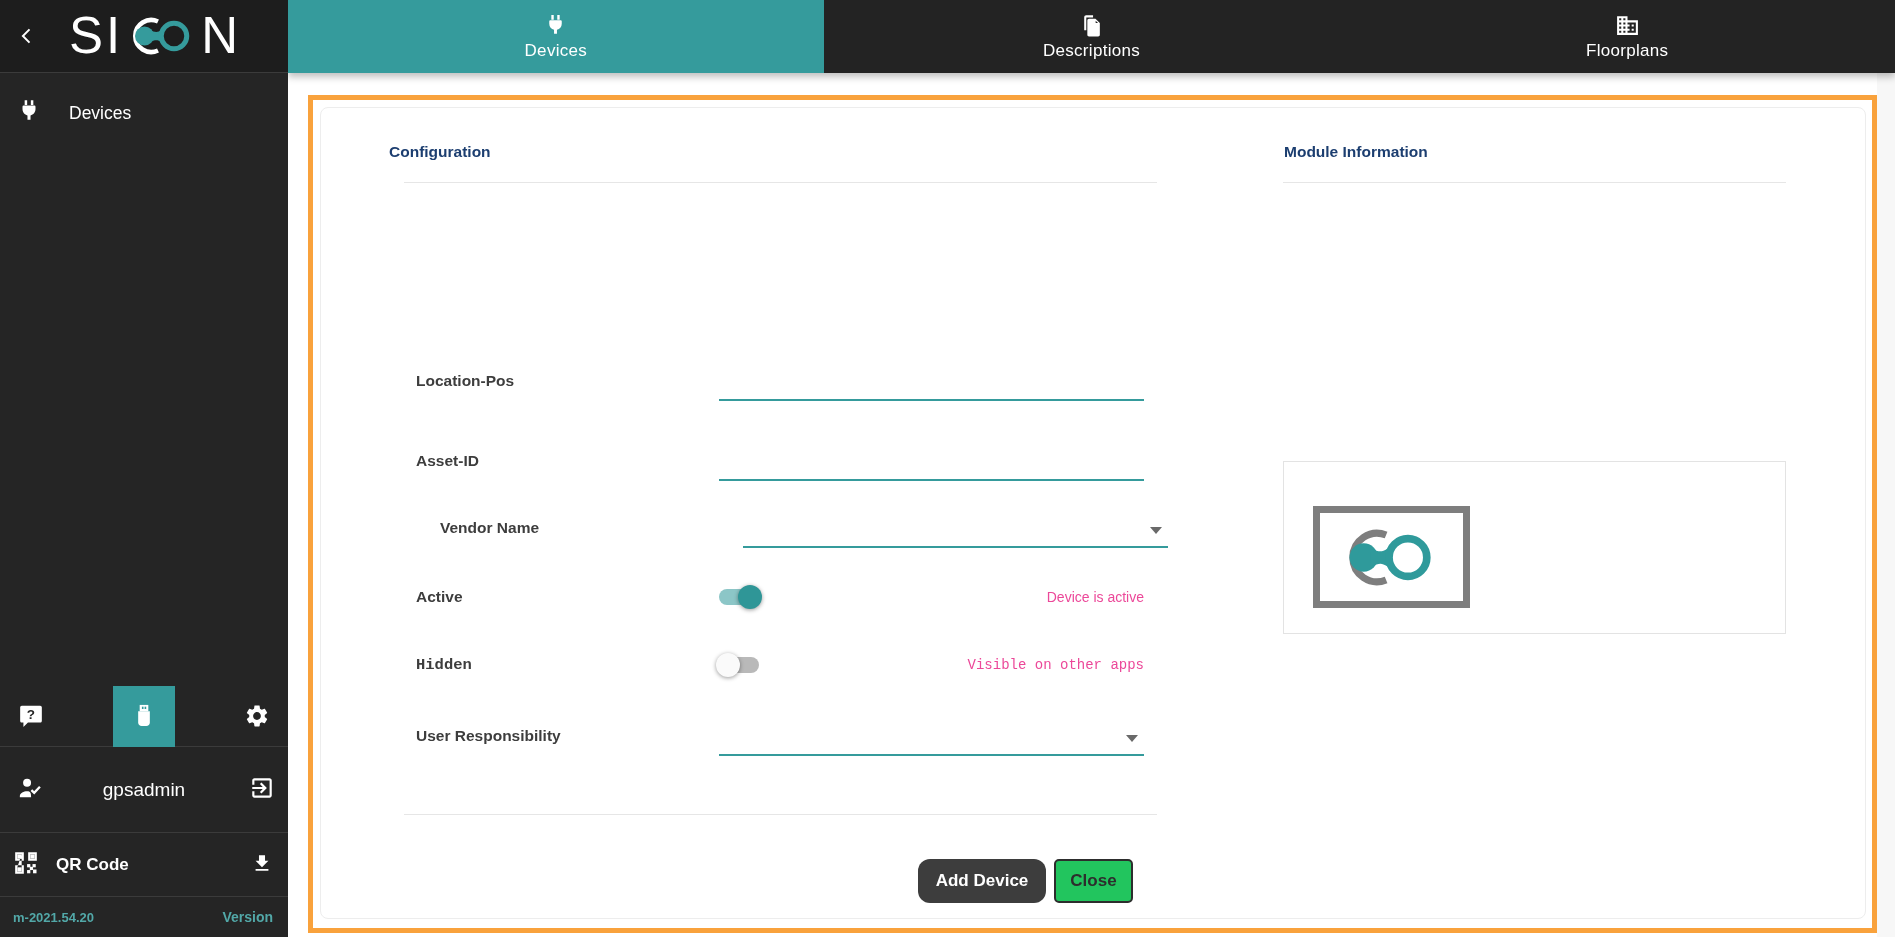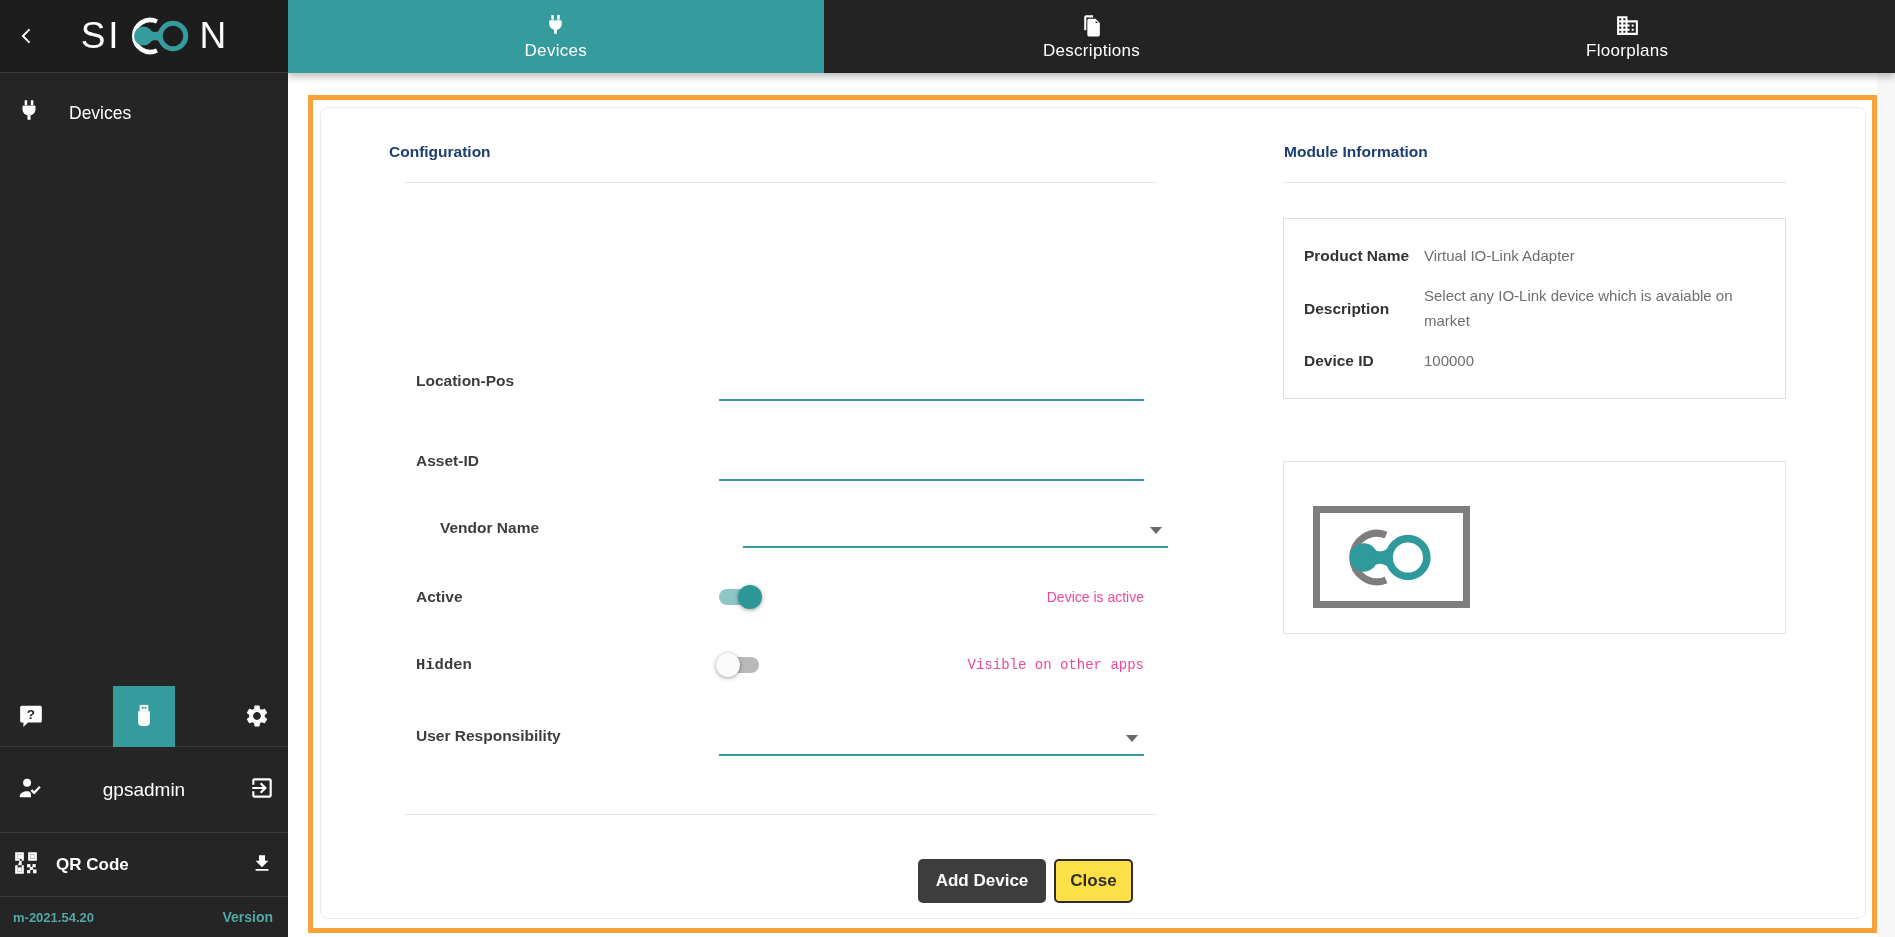--- a/index.html
+++ b/index.html
@@ -5,21 +5,21 @@
   * { margin:0; padding:0; box-sizing:border-box; }
   html,body { width:1895px; height:937px; overflow:hidden; background:#fff;
     font-family:"Liberation Sans", sans-serif; }
 
   
   .sidebar { position:absolute; left:0; top:0; width:288px; height:937px; background:#252525; color:#fff; z-index:5; }
   .side-header { position:absolute; left:0; top:0; width:288px; height:73px; background:#1d1d1d;
     border-bottom:1px solid #3b3b3b; display:flex; align-items:center; }
   .back-btn { width:46px; height:46px; display:flex; align-items:center; justify-content:center; cursor:pointer; margin-left:4px; }
   .logo-wrap { flex:1; display:flex; align-items:center; justify-content:center; padding-right:28px; }
-  .logo-letters { font-size:37px; font-weight:300; letter-spacing:3px; color:#fff; line-height:44px; }
+  .logo-letters { font-size:51px; font-weight:300; letter-spacing:3px; color:#fff; line-height:44px; }
   .side-item { position:absolute; left:0; top:88px; width:288px; height:50px; display:flex; align-items:center; cursor:pointer; }
   .side-item .mi { margin-left:16px; }
   .side-item .lbl { margin-left:27px; font-size:17.5px; }
 
   .icon-row { position:absolute; left:0; top:686px; width:288px; height:61px; border-bottom:1px solid #3b3b3b;
     display:flex; align-items:center; justify-content:space-between; }
   .icon-cell { width:62px; height:61px; display:flex; align-items:center; justify-content:center; cursor:pointer; }
   .icon-cell.active { background:#359b9c; }
   .user-row { position:absolute; left:0; top:748px; width:288px; height:85px; border-bottom:1px solid #3b3b3b; }
   .user-row .picon { position:absolute; left:16px; top:50%; transform:translateY(-50%); cursor:pointer; }
@@ -69,22 +69,22 @@
   .toggle .knob { position:absolute; top:-4px; width:24px; height:24px; border-radius:50%;
     box-shadow:0 1px 4px rgba(0,0,0,0.4); }
   .toggle.on { background:#8cc6c7; }
   .toggle.on .knob { right:-3px; background:#2f9697; }
   .toggle.off { background:#b9b9b9; }
   .toggle.off .knob { left:-3px; background:#fafafa; }
 
   
   .btn { position:absolute; top:751px; height:44px; border-radius:5px; font-size:17px; font-weight:700;
     display:flex; align-items:center; justify-content:center; cursor:pointer; }
-  .btn-add { left:597px; width:128px; background:#3d3d3d; color:#fff; }
-  .btn-close { left:733px; width:79px; background:#fde047; color:#2d2d2d; border:2px solid #2d2d2d; }
+  .btn-add { left:597px; width:128px; background:#3d3d3d; color:#fff;border-radius:12px; }
+  .btn-close { left:733px; width:79px; background:#22c55e; color:#2d2d2d; border:2px solid #2d2d2d; }
 
   
   .info-box { position:absolute; left:962px; top:110px; width:503px; height:181px;
     border:1px solid #ddd; background:#fff; }
   .ib-label { position:absolute; left:20px; font-size:15.5px; font-weight:700; color:#333; line-height:20px; }
   .ib-value { position:absolute; left:140px; width:350px; font-size:15px; color:#6e6e6e; line-height:25px; }
   .logo-box { position:absolute; left:962px; top:353px; width:503px; height:173px;
     border:1px solid #e3e3e3; background:#fff; }
   .device-logo-frame { position:absolute; left:29px; top:44px; width:157px; height:102px;
     border:7px solid #7e7e7e; background:#fff; display:flex; align-items:center; justify-content:center; }
@@ -273,28 +273,20 @@
   </div>
 
   <div class="hdivider" style="left:83px; width:753px; top:706px;"></div>
 
   <div class="btn btn-add">Add Device</div>
   <div class="btn btn-close">Close</div>
 
   <div class="section-title" style="left:963px;">Module Information</div>
   <div class="hdivider" style="left:962px; width:503px; top:74px;"></div>
 
-  <div class="info-box">
-    <span class="ib-label" style="top:27px;">Product Name</span>
-    <span class="ib-value" style="top:24px;">Virtual IO-Link Adapter</span>
-    <span class="ib-label" style="top:80px;">Description</span>
-    <span class="ib-value" style="top:64px;">Select any IO-Link device which is avaiable on market</span>
-    <span class="ib-label" style="top:132px;">Device ID</span>
-    <span class="ib-value" style="top:129px;">100000</span>
-  </div>
 
   <div class="logo-box">
     <div class="device-logo-frame">
       <svg width="118" height="71" viewBox="0 0 100 60">
         <path d="M45 11 A 20.5 20.5 0 1 0 45 49" stroke="#7e7e7e" stroke-width="6" fill="none"></path>
         <circle cx="26" cy="30" r="12" fill="#2f9a9b"></circle>
         <path d="M32 22.5 C40 25.5 41 25.5 46 22.5 L46 37.5 C41 34.5 40 34.5 32 37.5 Z" fill="#2f9a9b"></path>
         <circle cx="63.5" cy="30" r="16" stroke="#2f9a9b" stroke-width="6.5" fill="none"></circle>
       </svg>
     </div>

